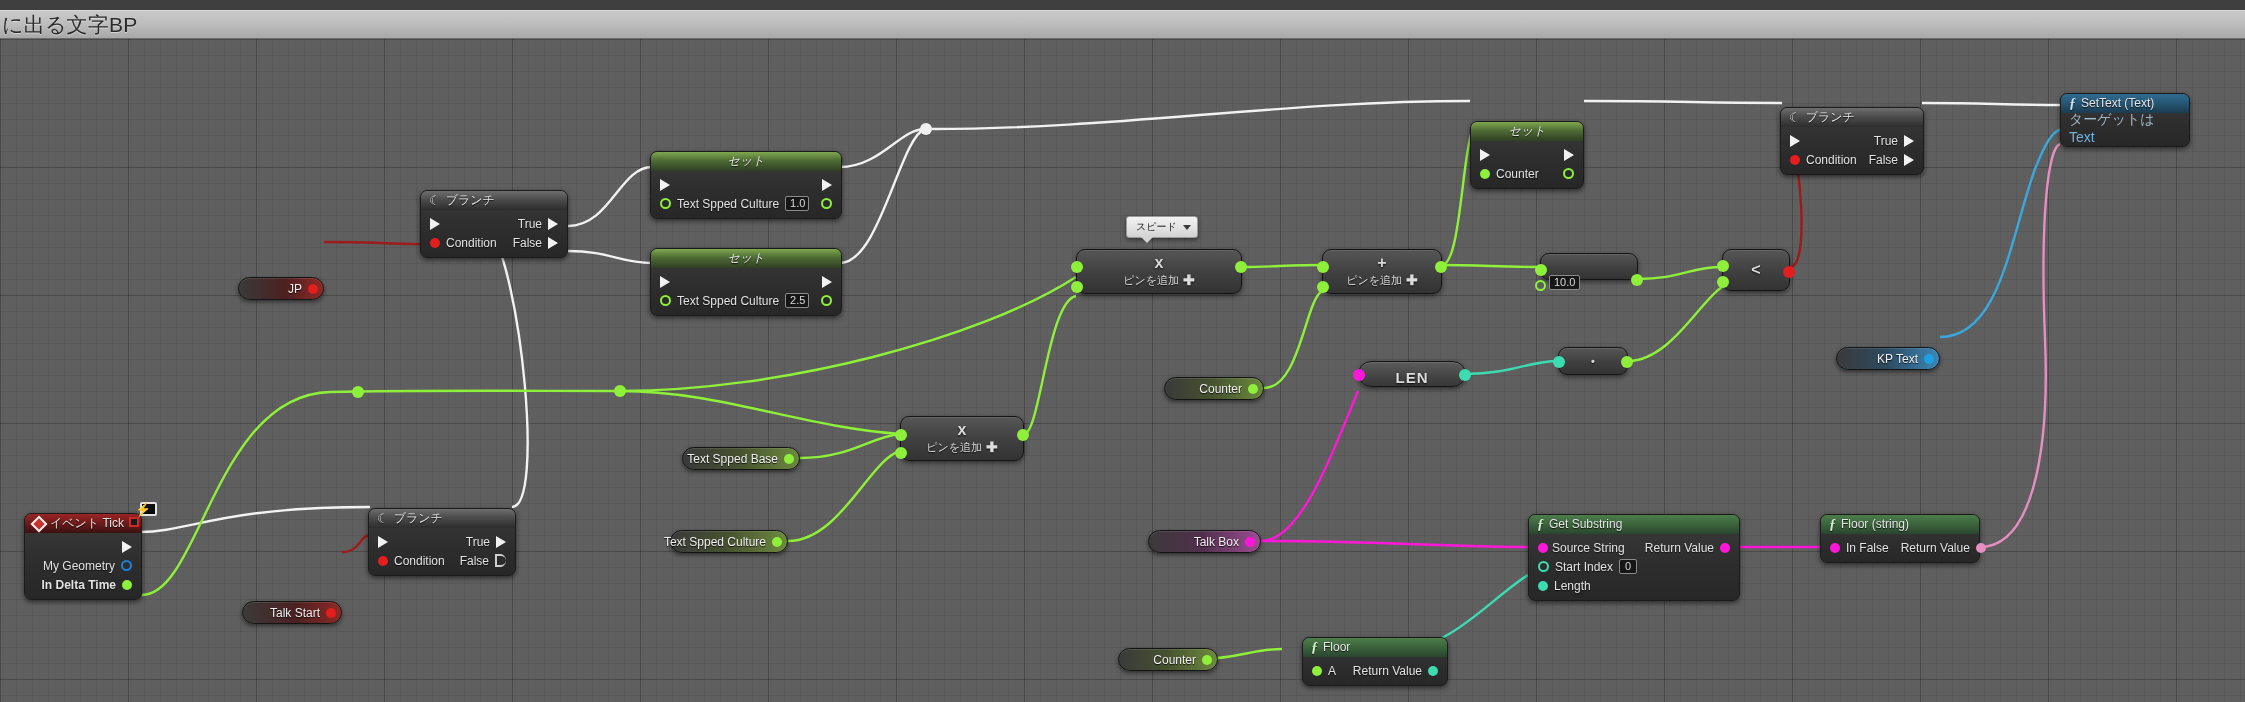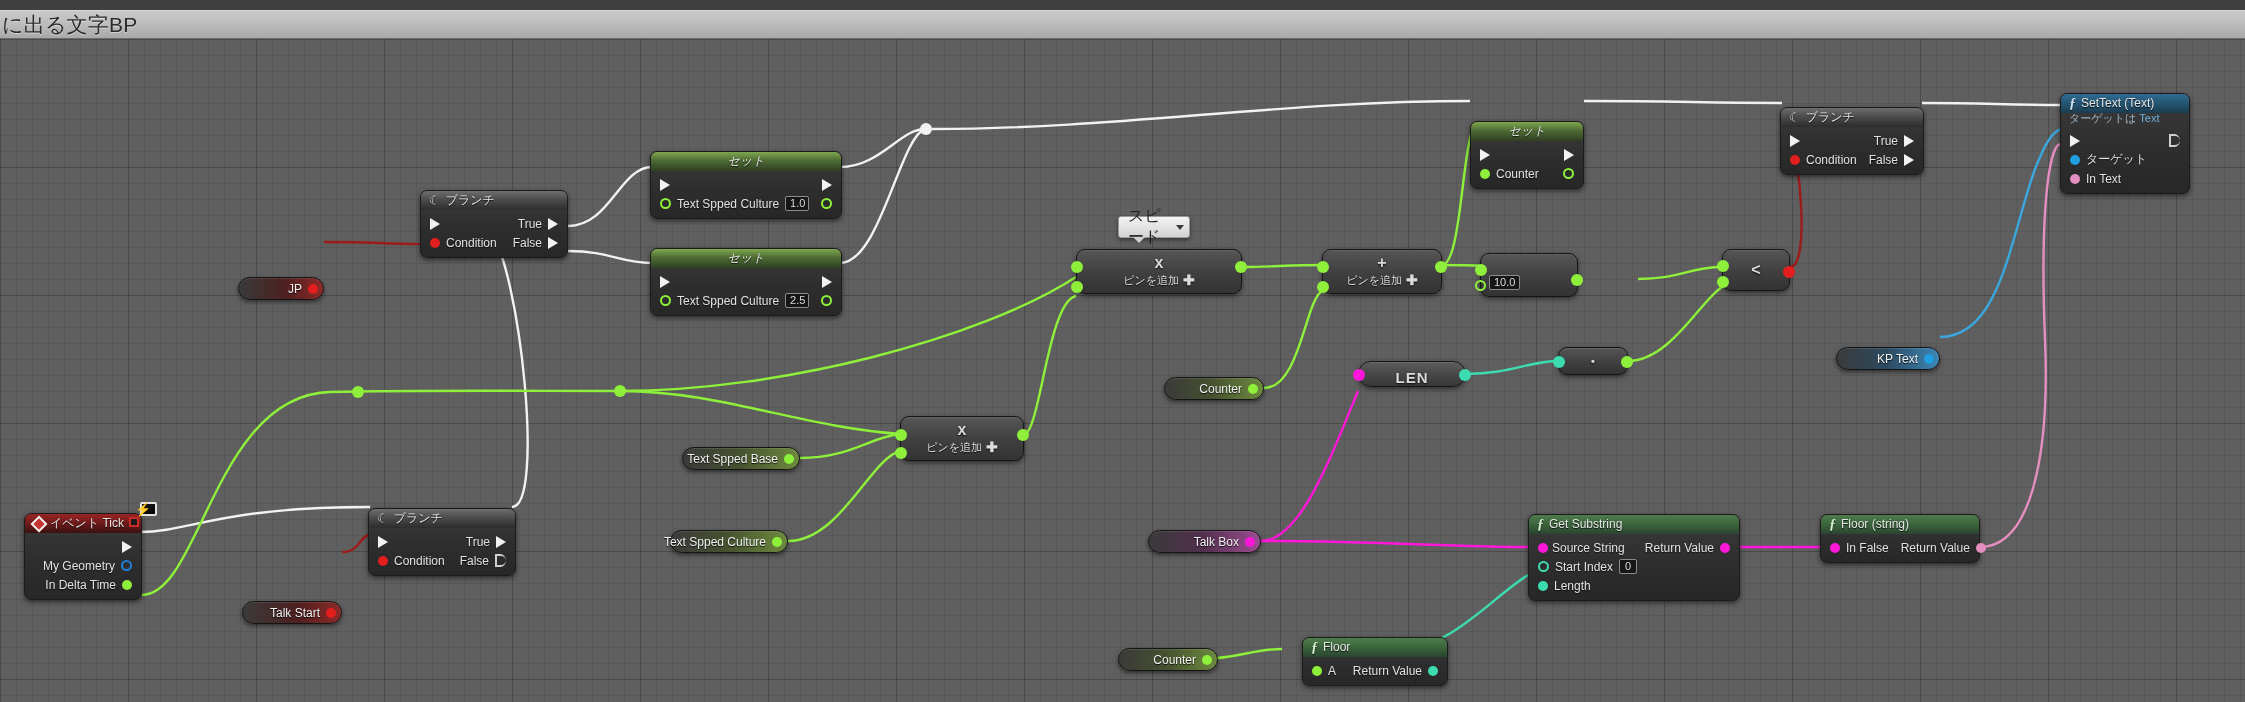--- a/index.html
+++ b/index.html
@@ -188,22 +188,23 @@
   }
 
   
   .combo {
     position:absolute;
     background: linear-gradient(to bottom,#f3f3f3 0%,#e2e2e2 55%,#d2d2d2 100%);
     border:1px solid #9a9a9a;
     border-radius:3px;
     display:flex; align-items:center; gap:6px;
     padding: 0 5px 0 9px;
-    color:#222; font-size:16px;
+    color:#222; font-size:10px;
     box-shadow:0 2px 4px rgba(0,0,0,.45);
+    margin-left:8px;
   }
   .combo .caret { width:0;height:0;border-left:4px solid transparent;border-right:4px solid transparent;border-top:5px solid #3a3a3a; }
   .combo .tail {
     position:absolute; left:14px; bottom:-6px;
     width:0;height:0;border-left:6px solid transparent;border-right:6px solid transparent;border-top:6px solid #d2d2d2;
   }
 
   
   .evt-icon {
     position:absolute; right:-16px; top:-12px; width:22px; height:20px;
@@ -223,21 +224,21 @@
     transform: rotate(45deg);
     border: 2px solid #f0f0f0;
     flex: 0 0 auto;
   }
   .fx {
     font-family:"Liberation Serif", serif; font-style: italic;
     font-size: 14px; color:#cfe3f5; flex:0 0 auto; font-weight:bold;
   }
   .fx.g { color:#d5f0cf; }
   .branch-icon { color:#dcdcdc; font-size:13px; line-height:13px; flex:0 0 auto; }
-  .subttl { font-size:11px; color:#9fb6c6; padding:0 8px 1px 8px; margin-top:-2px; }
+  .subttl { font-size:14px; color:#9fb6c6; padding:0 8px 1px 8px; margin-top:-2px; }
   .subttl em { color:#6fb2df; font-style:normal; }
 </style>
 </head>
 <body>
 
 <div id="topstrip"></div>
 
 <div id="titlebar">
   <span class="t">に出る文字BP</span>
 </div>
@@ -325,21 +326,21 @@
     </div>
     <div class="red-sq" style="left:104px; top:3px;"></div>
     <div class="body">
       <div class="row" style="justify-content:flex-end;">
         <span class="p-exec c-exec"></span>
       </div>
       <div class="row" style="justify-content:flex-end;">
         <span class="lbl">My Geometry</span>
         <span class="pin hollow c-obj" style="margin-left:6px;"></span>
       </div>
-      <div class="row" style="justify-content:flex-end;">
+      <div class="row" style="justify-content:flex-end;font-weight:bold;">
         <span class="lbl">In Delta Time</span>
         <span class="pin solid c-float" style="margin-left:6px;"></span>
       </div>
     </div>
   </div>
 
   <div class="pill red" style="left:238px; top:238px; width:86px; justify-content:flex-end;">
     <span>JP</span>
     <span class="pin solid c-bool" style="margin-right:-3px;"></span>
   </div>
@@ -474,35 +475,20 @@
     </div>
   </div>
 
   <div class="node" style="left:2060px; top:54px; width:130px;">
     <div class="hdr fnblue">
       <span class="fx">ƒ</span>
       <span>SetText (Text)</span>
     </div>
     <div class="subttl">
       <span>ターゲットは </span><em>Text</em>
-    </div>
-    <div class="body">
-      <div class="row">
-        <span class="p-exec c-exec"></span>
-        <span class="spacer"></span>
-        <span class="exec-outline"></span>
-      </div>
-      <div class="row">
-        <span class="pin solid c-obj" style="color:#1f9fe0;"></span>
-        <span class="lbl" style="margin-left:6px;">ターゲット</span>
-      </div>
-      <div class="row">
-        <span class="pin solid c-text"></span>
-        <span class="lbl" style="margin-left:6px;">In Text</span>
-      </div>
     </div>
   </div>
 
   <div class="combo" style="left:1118px; top:177px; width:72px; height:22px;">
     <span>スピード</span>
     <span class="caret"></span>
     <span class="tail"></span>
   </div>
 
   <div class="compact" style="left:1076px; top:210px; width:166px; height:45px; flex-direction:column; gap:1px;">
@@ -520,21 +506,21 @@
     <span class="sym">+</span>
     <span class="addpin">
       <span>ピンを追加</span>
       <span class="plusglyph">✚</span>
     </span>
     <span class="cpin pin solid c-float" style="left:-6px; top:11px;"></span>
     <span class="cpin pin solid c-float" style="left:-6px; top:31px;"></span>
     <span class="cpin pin solid c-float" style="right:-6px; top:11px;"></span>
   </div>
 
-  <div class="compact" style="left:1480px; top:214px; width:98px; height:44px;text-decoration:underline;">
+  <div class="compact" style="left:1540px; top:214px; width:98px; height:27px;text-decoration:underline;">
     <span class="valbox" style="margin-left:0; position:absolute; left:8px; top:21px;">10.0</span>
     <span class="cpin pin solid c-float" style="left:-6px; top:10px;"></span>
     <span class="cpin pin hollow c-float" style="left:-6px; top:26px;"></span>
     <span class="cpin pin solid c-float" style="right:-6px; top:20px;"></span>
   </div>
 
   <div class="compact" style="left:1722px; top:210px; width:68px; height:42px;">
     <span class="sym">&lt;</span>
     <span class="cpin pin solid c-float" style="left:-6px; top:10px;"></span>
     <span class="cpin pin solid c-float" style="left:-6px; top:26px;"></span>

